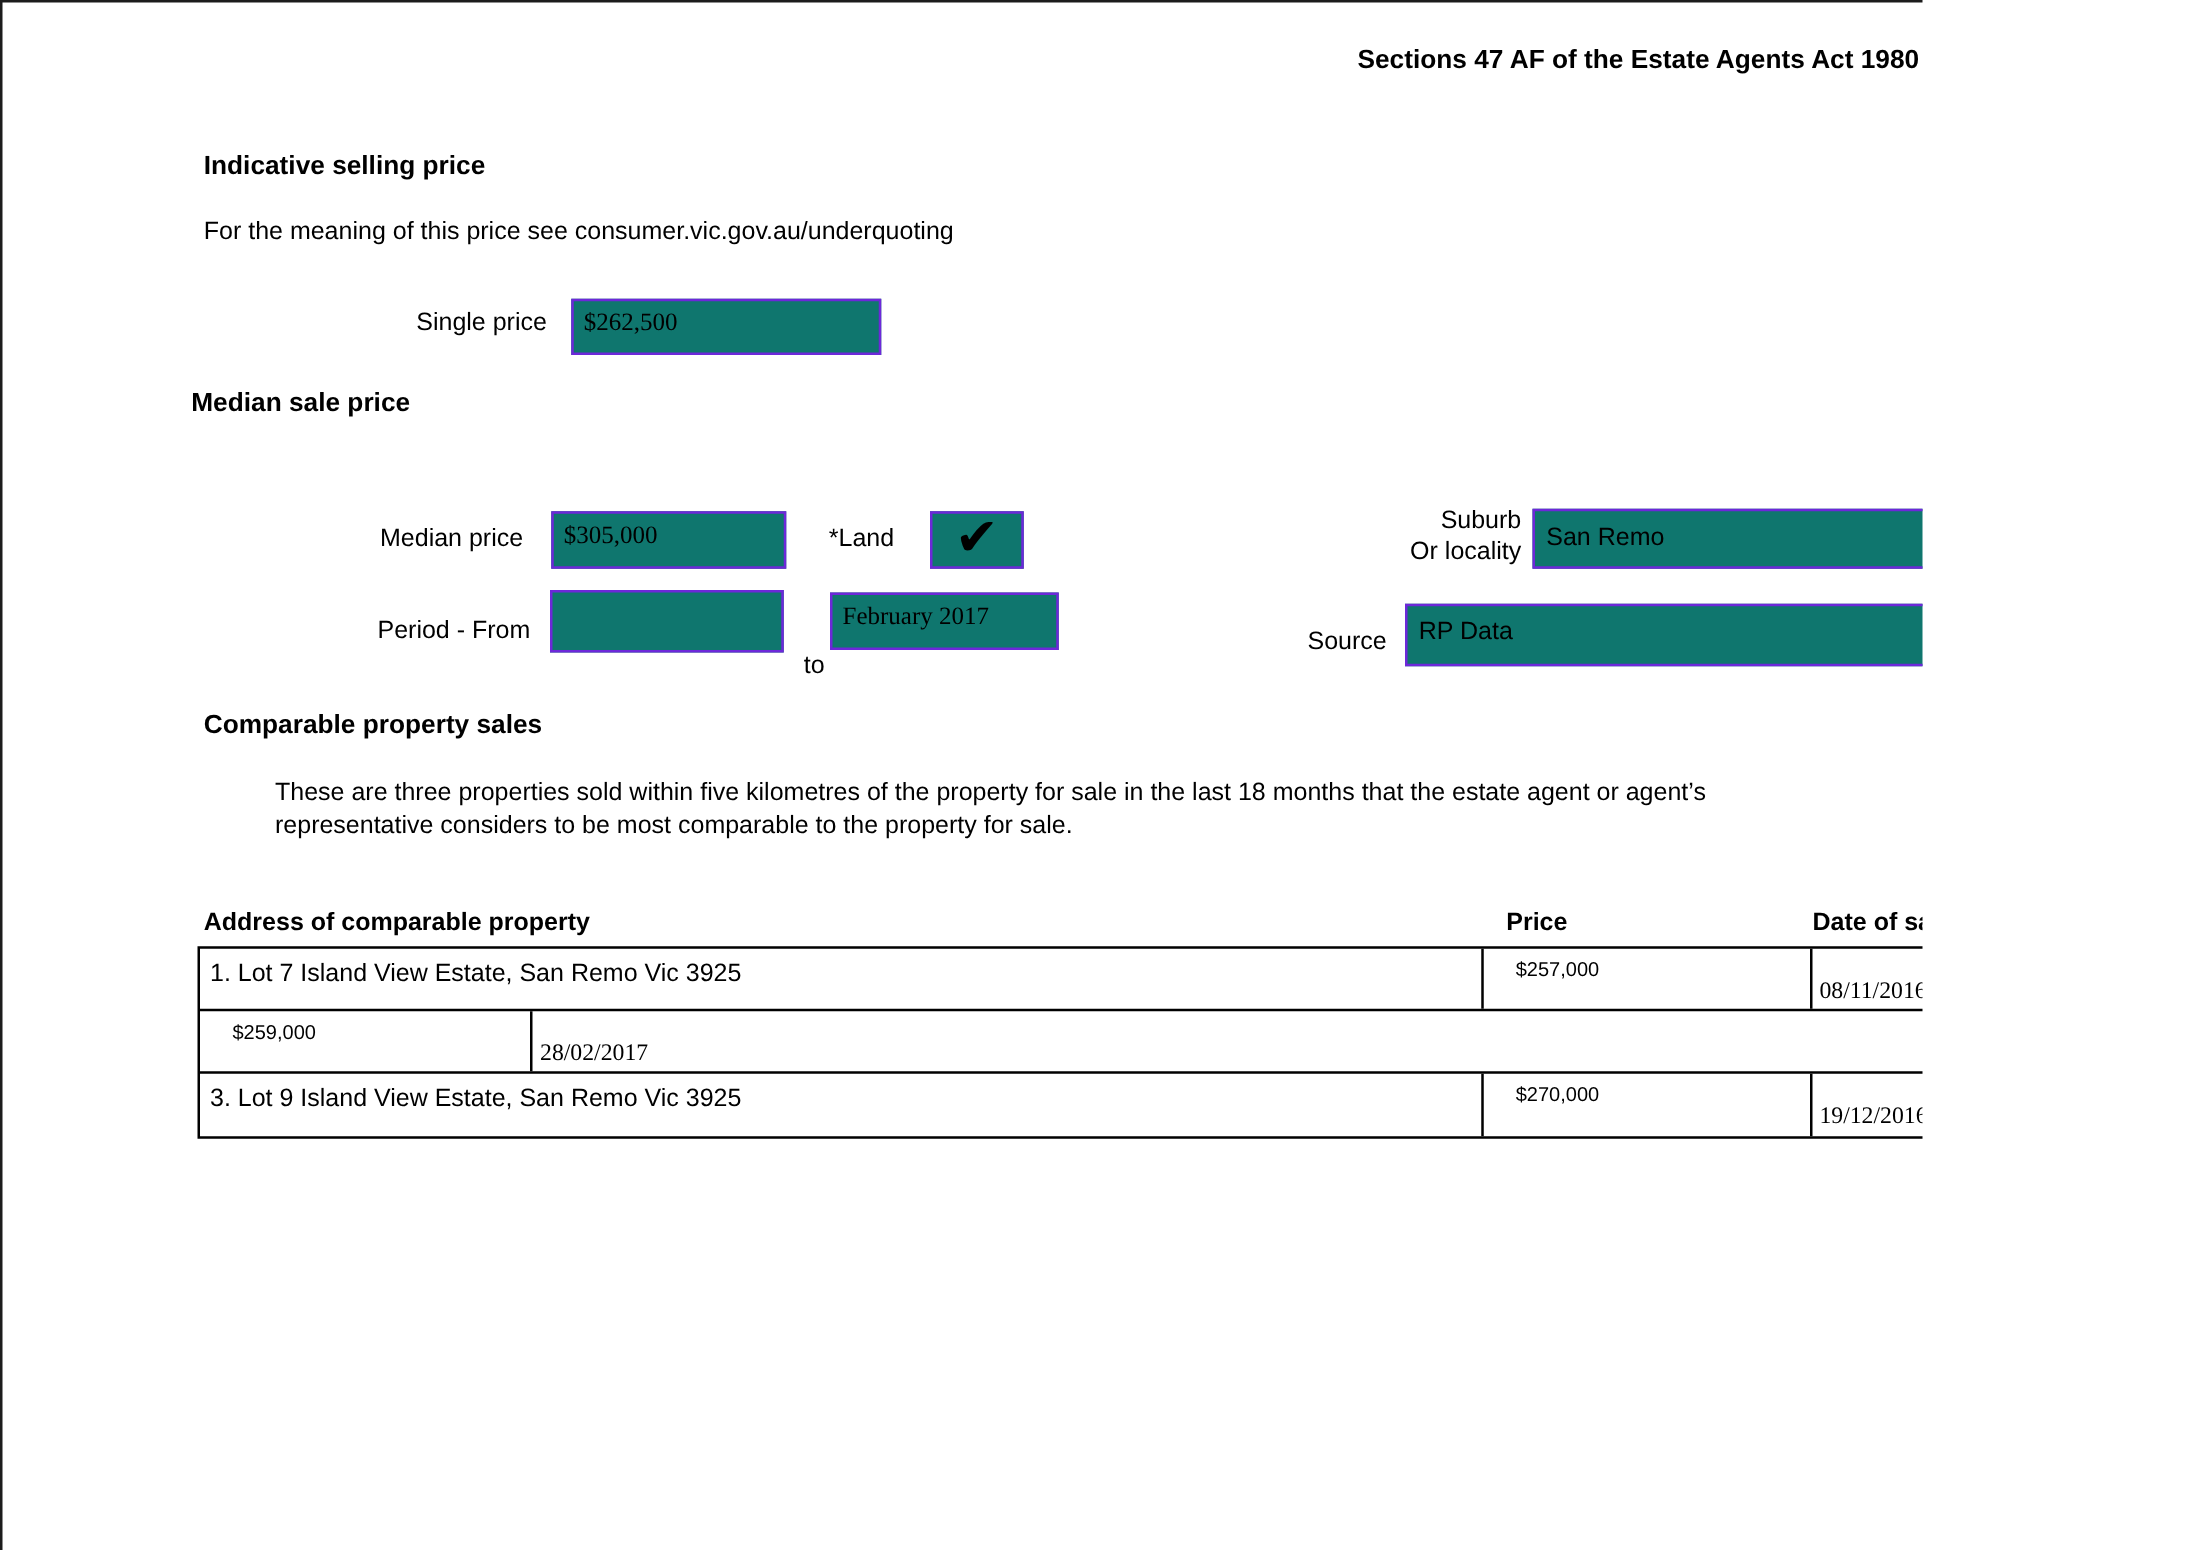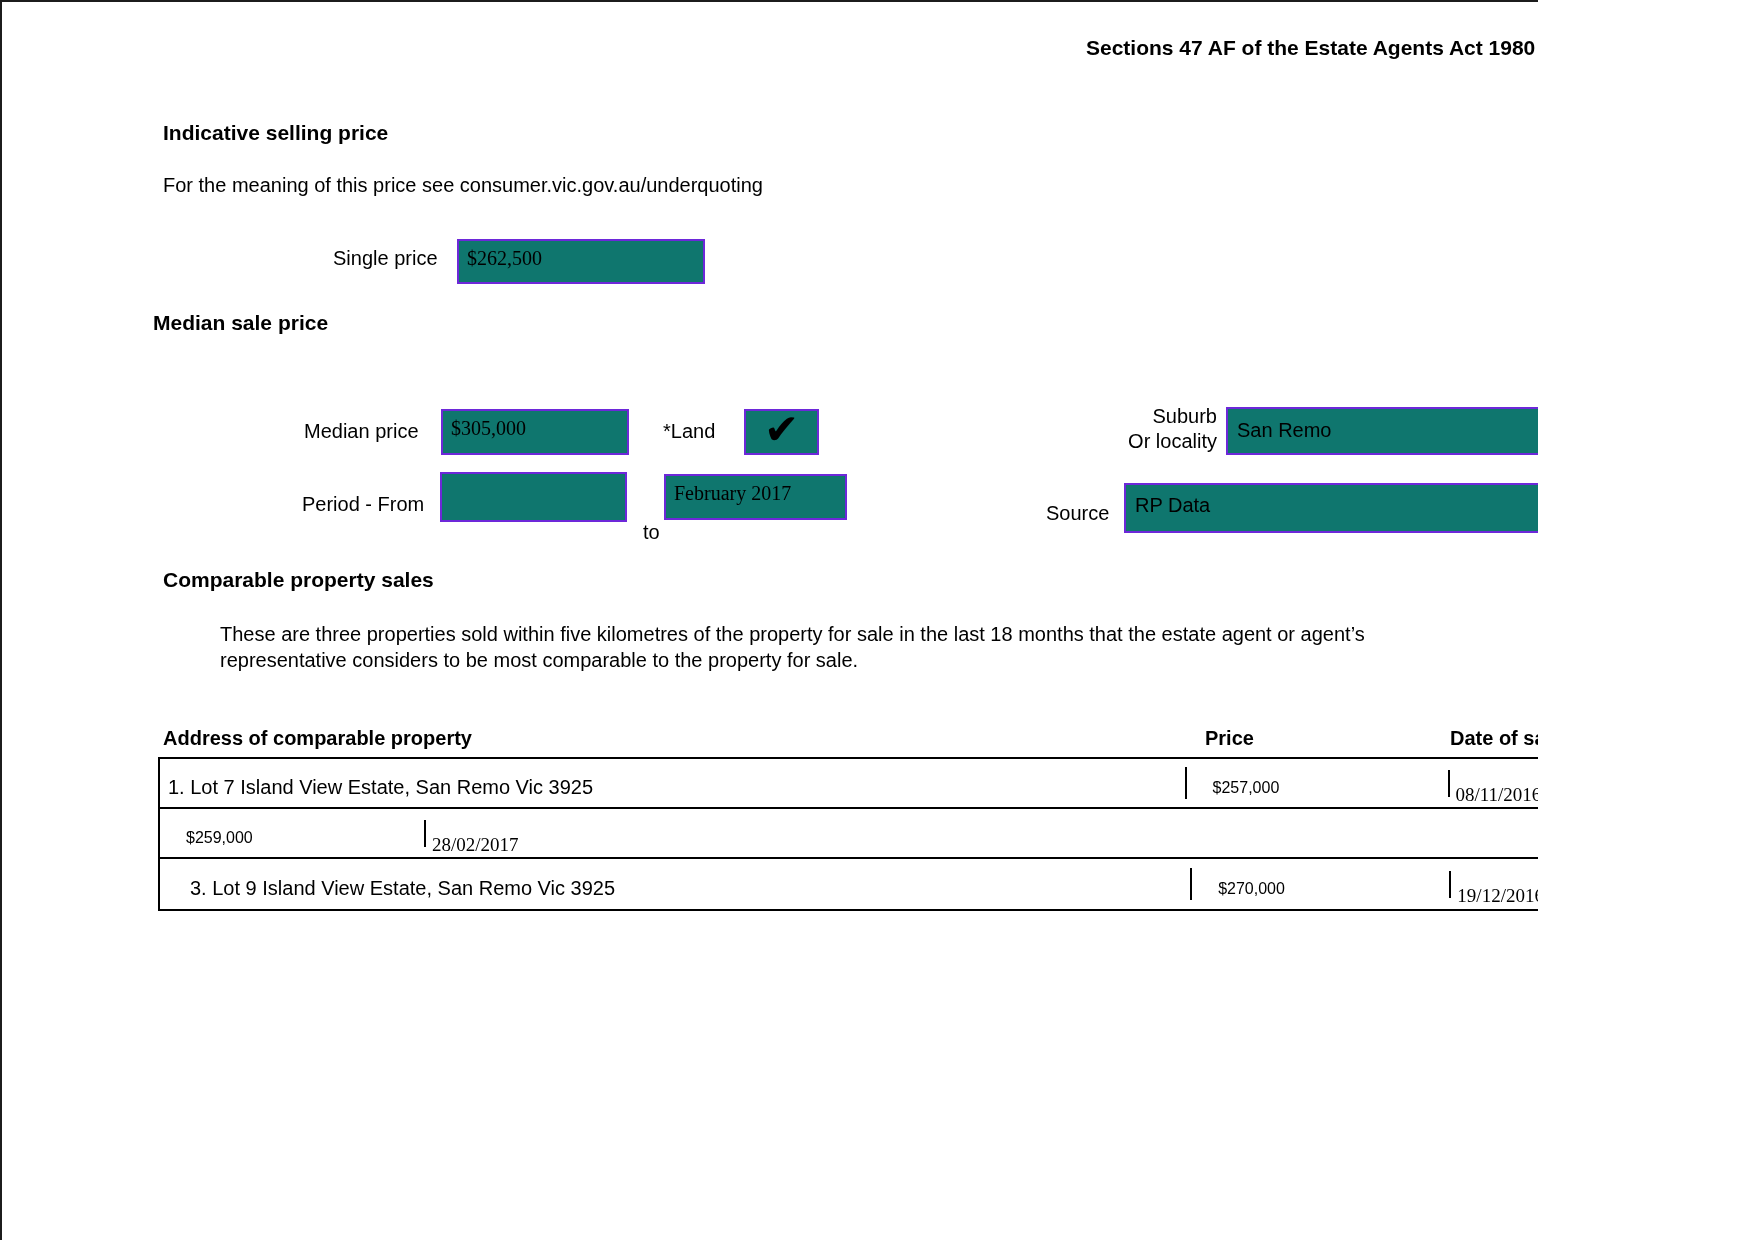--- a/index.html
+++ b/index.html
@@ -70,23 +70,22 @@
     position: absolute;
     left: 158px; top: 757px;
     width: 1418px;
     border: 2px solid #000000;
     background: #ffffff;
   }
   .ctable .row {
     display: flex;
     height: 50px;
     border-bottom: 2px solid #000000;
-    align-items: center;
   }
-  .ctable .row:last-child { border-bottom: none; padding-left: 22px; }
+  .ctable .row:last-child { border-bottom: none; }
   .cell-address {
     width: 1040px;
     border-right: 2px solid #000000;
     padding: 9px 8px 0 8px;
     font-size: 20px;
     white-space: nowrap;
     overflow: hidden;
   }
   .cell-price {
     width: 246px;

